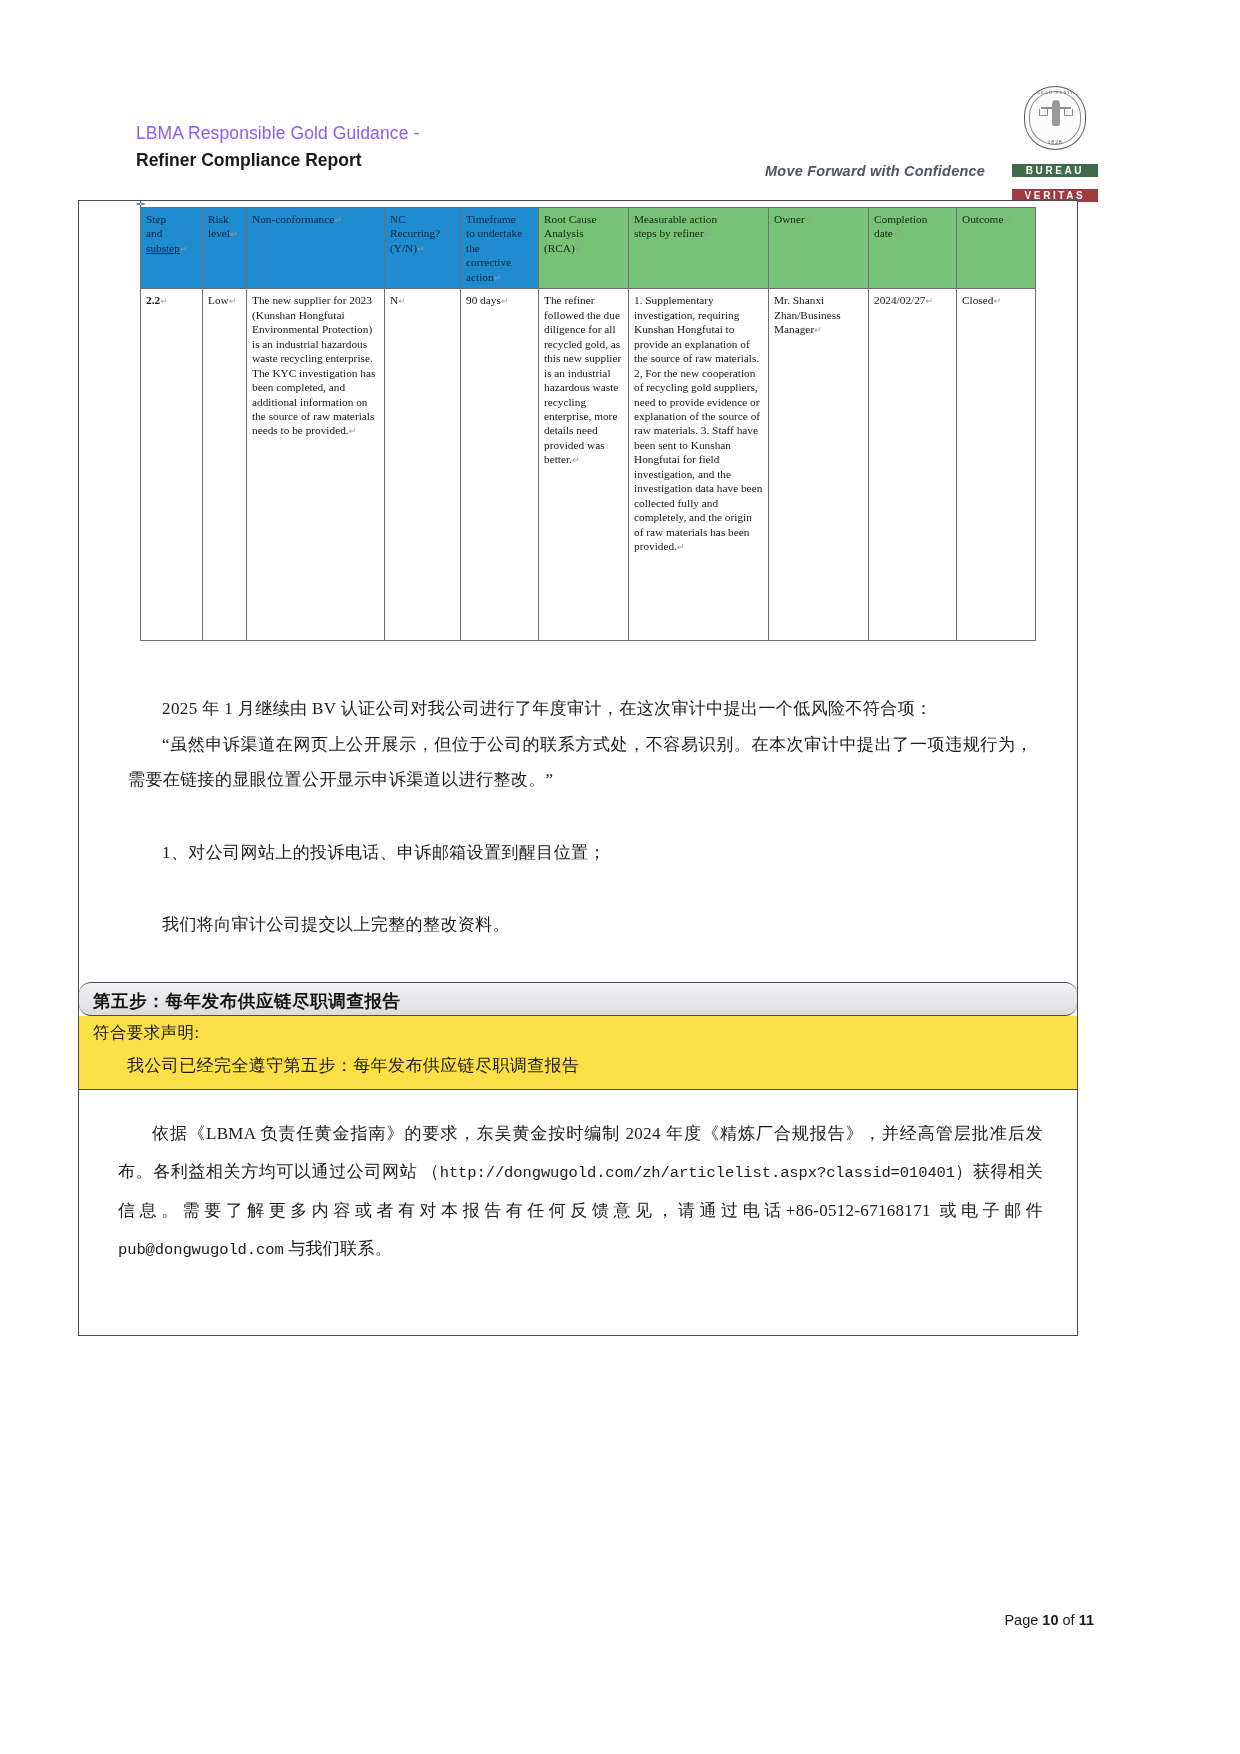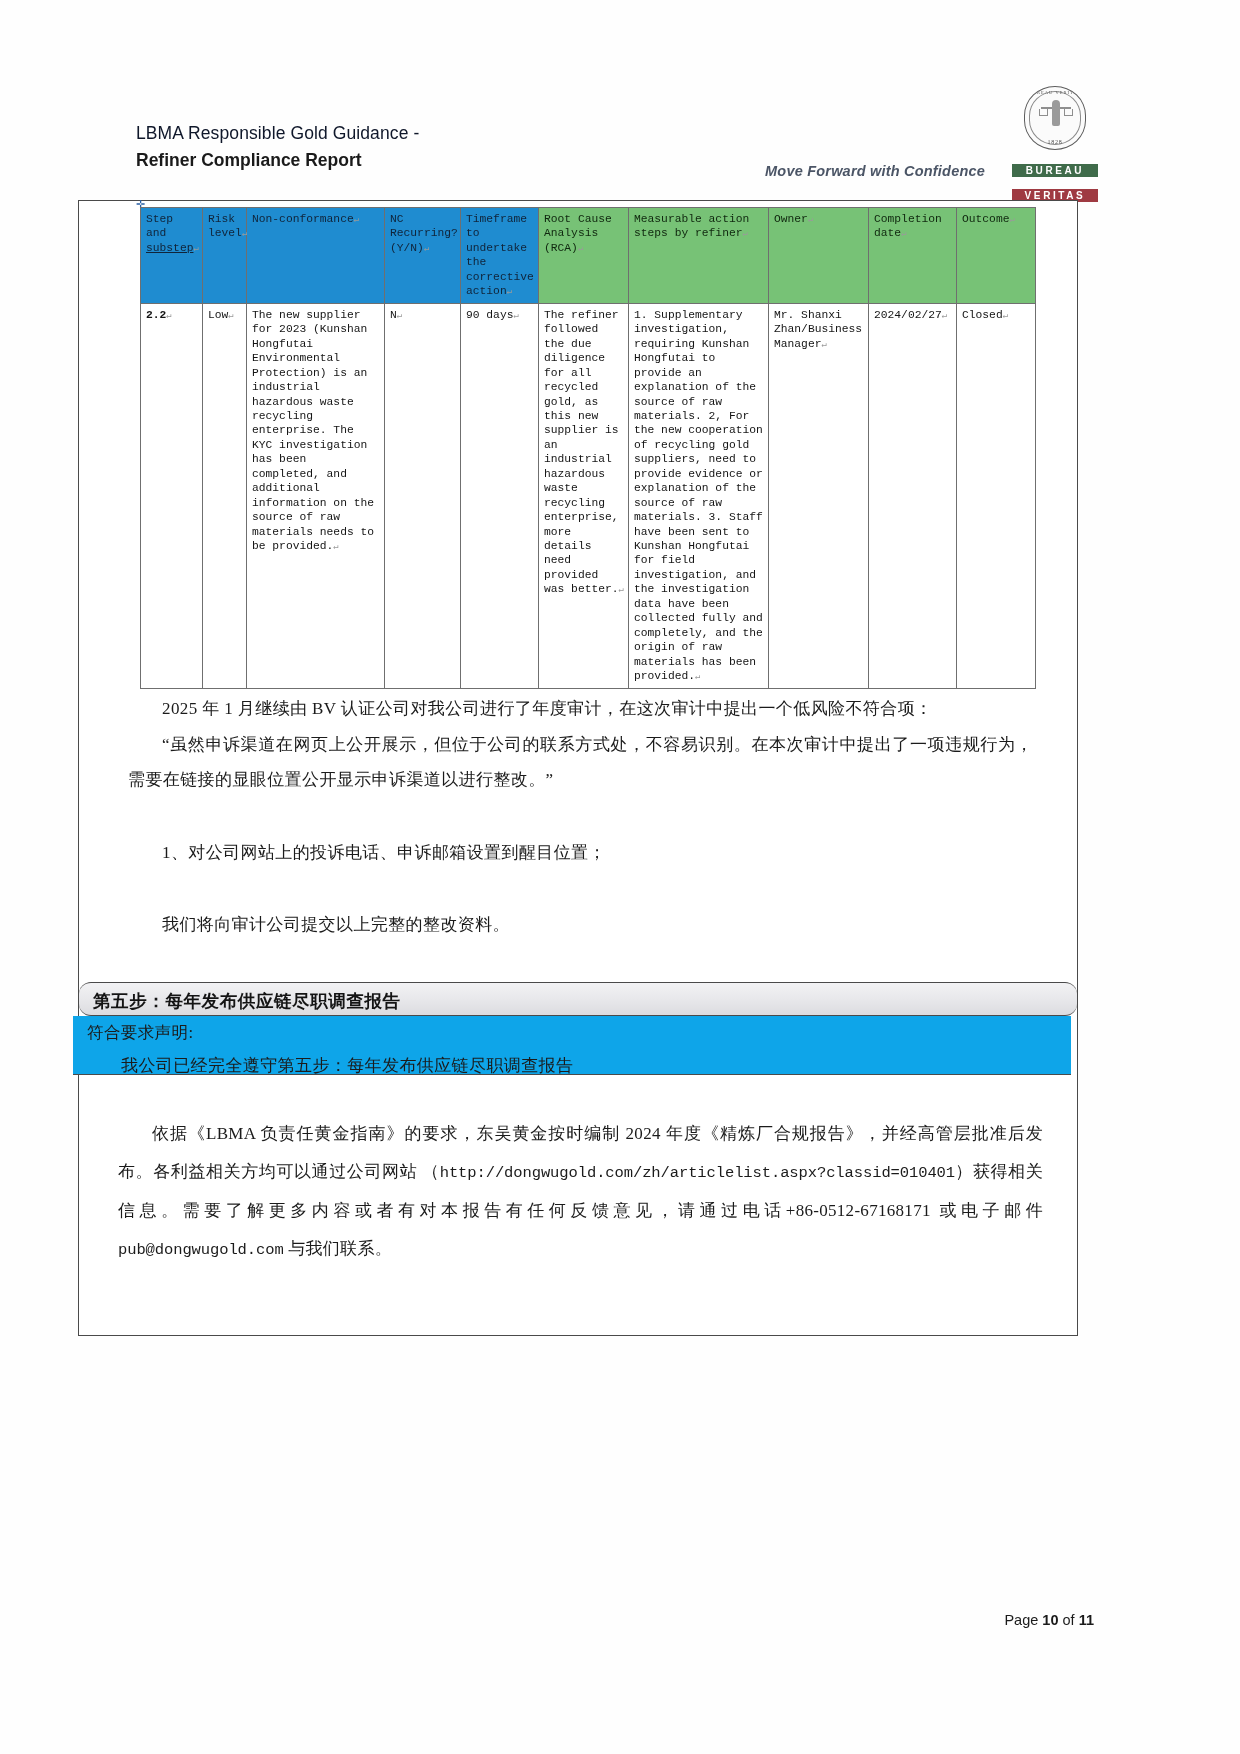--- a/index.html
+++ b/index.html
@@ -22,21 +22,21 @@
   }
 
   
   .header {
     position: absolute;
     left: 136px; top: 120px;
     width: 620px;
   }
   .header .line1 {
     font-size: 17.5px;
-    color: #0f172a;
+    color: #8b5cf6;
     letter-spacing: .1px;
     line-height: 1.55;
   }
   .header .line2 {
     font-size: 17.5px;
     font-weight: bold;
     color: #1a1a1a;
     line-height: 1.55;
   }
   .header .line3 {
@@ -151,21 +151,21 @@
   
   .nc-table-wrap {
     position: absolute;
     left: 140px; top: 207px;
     width: 895px;
   }
   table.nc {
     border-collapse: collapse;
     width: 895px;
     table-layout: fixed;
-    font-family: Liberation Mono, monospace;
+    font-family: Liberation Serif, serif;
   }
   table.nc th, table.nc td {
     border: 1px solid #6f6f6f;
     vertical-align: top;
     padding: 4px 4px 4px 5px;
     font-size: 11.3px;
     line-height: 1.28;
     color: #141414;
     font-weight: normal;
     text-align: left;
@@ -218,24 +218,24 @@
     left: 14px; top: 6px;
     font-family: "Liberation Serif", serif;
     font-weight: bold;
     font-size: 17.5px;
     color: #141414;
     letter-spacing: .6px;
   }
 
   .conform-block {
     position: absolute;
-    left: 73px; top: 1016px;
-    width: 998px; height: 59px;
+    left: 79px; top: 1016px;
+    width: 998px; height: 74px;
     border-bottom: 1.2px solid #4a4a4a;
-    background: #0ea5e9;
+    background: #fde047;
   }
   .conform-block .title {
     position: absolute; left: 14px; top: 6px;
     font-family: "Liberation Serif", serif;
     font-size: 16.5px; color: #1b1b1b;
     letter-spacing: .4px;
   }
   .conform-block .body {
     position: absolute; left: 48px; top: 38px;
     font-family: "Liberation Serif", serif;

